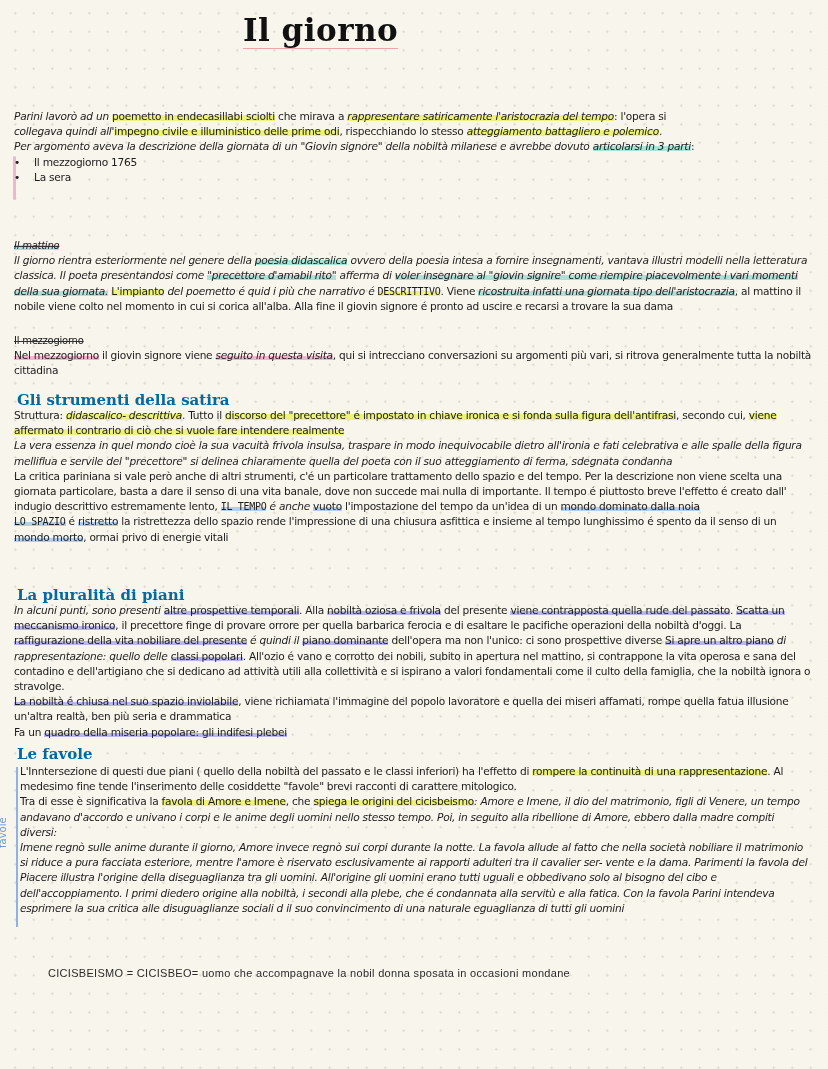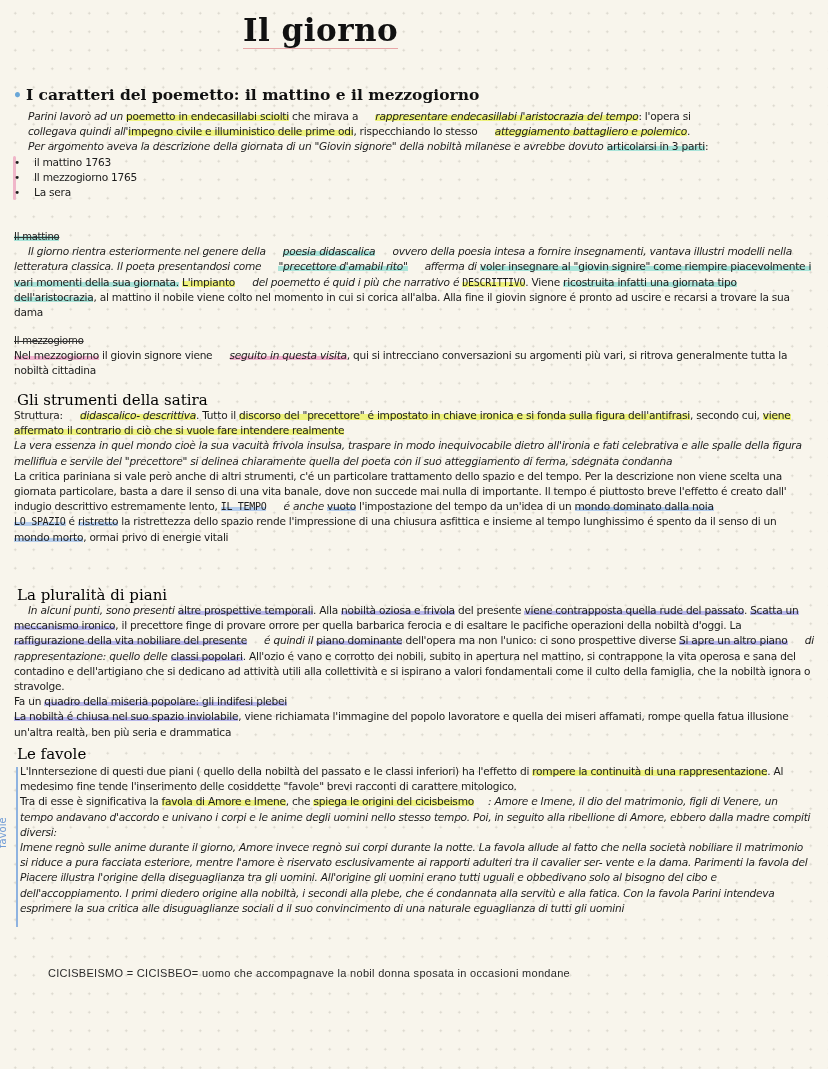--- a/index.html
+++ b/index.html
@@ -20,27 +20,27 @@
       letter-spacing: 0.5px; color: #111;
       border-bottom: 1px solid #e7a7a7; line-height: 36px; padding-bottom: 0;
     }
     .h1 {
       position: absolute; left: 13px; top: 85px;
       font-family: "DejaVu Serif", serif; font-weight: bold; font-size: 15.5px; color: #111;
     }
     .h1 .dot { color: #6aa7d8; font-size: 14px; margin-right: 4px; }
     .h2 {
       position: absolute; left: 17px;
-      font-family: "DejaVu Serif", serif; font-weight: normal; font-size: 15px; color: #000000;
+      font-family: "DejaVu Serif", serif; font-weight: bold; font-size: 15px; color: #0369a1;
     }
     .block { position: absolute; left: 14px; width: 800px; font-size: 10.6px; line-height: 15.2px; letter-spacing: -0.25px; }
     .block p { margin: 0; }
-    .it { font-style: italic; margin-left: 14px; }
+    .it { font-style: italic; }
     .hl-y { background: linear-gradient(transparent 45%, #eef27d 45%, #eef27d 92%, transparent 92%); }
-    .hl-t { background: linear-gradient(transparent 50%, #a9e3d8 50%, #a9e3d8 90%, transparent 90%); }
+    .hl-t { background: linear-gradient(transparent 50%, #a9e3d8 50%, #a9e3d8 90%, transparent 90%); font-style: italic; }
     .hl-p { background: linear-gradient(transparent 55%, #f3b4cf 55%, #f3b4cf 92%, transparent 92%); }
     .hl-b { background: linear-gradient(transparent 55%, #b5cdec 55%, #b5cdec 92%, transparent 92%); text-align: center; }
     .hl-v { background: linear-gradient(transparent 55%, #b9b7ea 55%, #b9b7ea 92%, transparent 92%); }
     .mono { font-family: "DejaVu Sans Mono", monospace; font-size: 10px; letter-spacing: -0.3px; }
     .sub-label { font-size: 10px; text-decoration: line-through; text-decoration-color: #333; }
     .bullets { margin: 0; padding: 0; list-style: none; position: relative; }
     .bullets li { padding-left: 20px; position: relative; }
     .bullets li::before { content: "•"; position: absolute; left: 0; }
     .bullets-bar { position: absolute; left: -1px; top: 1px; width: 3px; height: 44px; background: #f0b6c9; border-radius: 2px; }
     .side-bar { position: absolute; left: 16px; top: 767px; width: 2px; height: 160px; background: #8fb3e0; }
@@ -54,61 +54,57 @@
       letter-spacing: 0.3px; font-weight: 300;
     }
   </style>
 </head>
 <body>
 
 <div class="page">
 
   <div class="title">Il giorno</div>
 
-  <div class="h1">
-    <span class="dot">•</span><span>I caratteri del poemetto: il mattino e il mezzogiorno</span>
-  </div>
 
   <div class="block" style="top:109px;">
-    <p><span class="it">Parini lavorò ad un </span><span class="hl-y">poemetto in endecasillabi sciolti</span><span> che mirava a </span><span class="hl-y it">rappresentare endecasillabi l'aristocrazia del tempo</span><span>: l'opera si</span></p>
+    <p><span class="it">Parini lavorò ad un </span><span class="hl-y">poemetto in endecasillabi sciolti</span><span> che mirava a </span><span class="hl-y it">rappresentare satiricamente l'aristocrazia del tempo</span><span>: l'opera si</span></p>
     <p><span class="it">collegava quindi all'</span><span class="hl-y">impegno civile e illuministico delle prime odi</span><span>, rispecchiando lo stesso </span><span class="hl-y it">atteggiamento battagliero e polemico</span><span>.</span></p>
     <p><span class="it">Per argomento aveva la descrizione della giornata di un "Giovin signore" della nobiltà milanese e avrebbe dovuto </span><span class="hl-t">articolarsi in 3 parti</span><span>:</span></p>
     <div style="position:relative;">
       <div class="bullets-bar"></div>
       <ul class="bullets">
-        <li>il mattino 1763</li>
         <li>Il mezzogiorno 1765</li>
         <li>La sera</li>
       </ul>
     </div>
   </div>
 
-  <div class="block" style="top:229px;">
+  <div class="block" style="top:238px;">
     <p class="sub-label hl-t" style="display:inline;">Il mattino</p>
     <p><span class="it">Il giorno rientra esteriormente nel genere della </span><span class="hl-t it">poesia didascalica</span><span class="it"> ovvero della poesia intesa a fornire insegnamenti, vantava illustri modelli nella letteratura classica. Il poeta presentandosi come </span><span class="hl-t it">"precettore d'amabil rito"</span><span class="it"> afferma di </span><span class="hl-t">voler insegnare al "giovin signire" come riempire piacevolmente i vari momenti della sua giornata.</span><span> </span><span class="hl-y">L'impianto</span><span class="it"> del poemetto é quid i più che narrativo é </span><span class="hl-y mono">DESCRITTIVO</span><span>. Viene </span><span class="hl-t">ricostruita infatti una giornata tipo dell'aristocrazia</span><span>, al mattino il nobile viene colto nel momento in cui si corica all'alba. Alla fine il giovin signore é pronto ad uscire e recarsi a trovare la sua dama</span></p>
   </div>
 
   <div class="block" style="top:333px;">
     <p class="sub-label" style="display:inline;">Il mezzogiorno</p>
     <p><span class="hl-p">Nel mezzogiorno</span><span> il giovin signore viene </span><span class="hl-p it">seguito in questa visita</span><span>, qui si intrecciano conversazioni su argomenti più vari, si ritrova generalmente tutta la nobiltà cittadina</span></p>
   </div>
 
   <div class="h2" style="top:391px;">Gli strumenti della satira</div>
   <div class="block" style="top:408px;">
     <p><span>Struttura: </span><span class="hl-y it">didascalico- descrittiva</span><span>. Tutto il </span><span class="hl-y">discorso del "precettore" é impostato in chiave ironica e si fonda sulla figura dell'antifrasi</span><span>, secondo cui, </span><span class="hl-y">viene affermato il contrario di ciò che si vuole fare intendere realmente</span></p>
     <p class="it">La vera essenza in quel mondo cioè la sua vacuità frivola insulsa, traspare in modo inequivocabile dietro all'ironia e fati celebrativa e alle spalle della figura melliflua e servile del "precettore" si delinea chiaramente quella del poeta con il suo atteggiamento di ferma, sdegnata condanna</p>
     <p><span>La critica pariniana si vale però anche di altri strumenti, c'é un particolare trattamento dello spazio e del tempo. Per la descrizione non viene scelta una giornata particolare, basta a dare il senso di una vita banale, dove non succede mai nulla di importante. Il tempo é piuttosto breve l'effetto é creato dall' indugio descrittivo estremamente lento, </span><span class="hl-b mono">IL TEMPO</span><span class="it"> é anche </span><span class="hl-b">vuoto</span><span> l'impostazione del tempo da un'idea di un </span><span class="hl-b">mondo dominato dalla noia</span></p>
     <p><span class="hl-b mono">LO SPAZIO</span><span> é </span><span class="hl-b">ristretto</span><span> la ristrettezza dello spazio rende l'impressione di una chiusura asfittica e insieme al tempo lunghissimo é spento da il senso di un </span><span class="hl-b">mondo morto</span><span>, ormai privo di energie vitali</span></p>
   </div>
 
   <div class="h2" style="top:586px;">La pluralità di piani</div>
   <div class="block" style="top:603px;">
     <p><span class="it">In alcuni punti, sono presenti </span><span class="hl-v">altre prospettive temporali</span><span>. Alla </span><span class="hl-v">nobiltà oziosa e frivola</span><span> del presente </span><span class="hl-v">viene contrapposta quella rude del passato</span><span>. </span><span class="hl-v">Scatta un meccanismo ironico</span><span>, il precettore finge di provare orrore per quella barbarica ferocia e di esaltare le pacifiche operazioni della nobiltà d'oggi. La </span><span class="hl-v">raffigurazione della vita nobiliare del presente</span><span class="it"> é quindi il </span><span class="hl-v">piano dominante</span><span> dell'opera ma non l'unico: ci sono prospettive diverse </span><span class="hl-v">Si apre un altro piano</span><span class="it"> di rappresentazione: quello delle </span><span class="hl-v">classi popolari</span><span>. All'ozio é vano e corrotto dei nobili, subito in apertura nel mattino, si contrappone la vita operosa e sana del contadino e dell'artigiano che si dedicano ad attività utili alla collettività e si ispirano a valori fondamentali come il culto della famiglia, che la nobiltà ignora o stravolge.</span></p>
+    <p><span class="hl-v">La nobiltà é chiusa nel suo spazio inviolabile</span><span>, viene richiamata l'immagine del popolo lavoratore e quella dei miseri affamati, rompe quella fatua illusione un'altra realtà, ben più seria e drammatica</span></p>
     <p><span>Fa un </span><span class="hl-v">quadro della miseria popolare: gli indifesi plebei</span></p>
-    <p><span class="hl-v">La nobiltà é chiusa nel suo spazio inviolabile</span><span>, viene richiamata l'immagine del popolo lavoratore e quella dei miseri affamati, rompe quella fatua illusione un'altra realtà, ben più seria e drammatica</span></p>
   </div>
 
   <div class="h2" style="top:745px;">Le favole</div>
   <div class="side-bar"></div>
   <div class="side-label">favole</div>
   <div class="block" style="top:764px; left:20px; width:792px;">
     <p><span>L'Inntersezione di questi due piani ( quello della nobiltà del passato e le classi inferiori) ha l'effetto di </span><span class="hl-y">rompere la continuità di una rappresentazione</span><span>. Al medesimo fine tende l'inserimento delle cosiddette "favole" brevi racconti di carattere mitologico.</span></p>
     <p><span>Tra di esse è significativa la </span><span class="hl-y">favola di Amore e Imene</span><span>, che </span><span class="hl-y">spiega le origini del cicisbeismo</span><span class="it">: Amore e Imene, il dio del matrimonio, figli di Venere, un tempo andavano d'accordo e univano i corpi e le anime degli uomini nello stesso tempo. Poi, in seguito alla ribellione di Amore, ebbero dalla madre compiti diversi:</span></p>
     <p class="it">Imene regnò sulle anime durante il giorno, Amore invece regnò sui corpi durante la notte. La favola allude al fatto che nella società nobiliare il matrimonio si riduce a pura facciata esteriore, mentre l'amore è riservato esclusivamente ai rapporti adulteri tra il cavalier ser- vente e la dama. Parimenti la favola del Piacere illustra l'origine della diseguaglianza tra gli uomini. All'origine gli uomini erano tutti uguali e obbedivano solo al bisogno del cibo e dell'accoppiamento. I primi diedero origine alla nobiltà, i secondi alla plebe, che é condannata alla servitù e alla fatica. Con la favola Parini intendeva esprimere la sua critica alle disuguaglianze sociali d il suo convincimento di una naturale eguaglianza di tutti gli uomini</p>
   </div>

